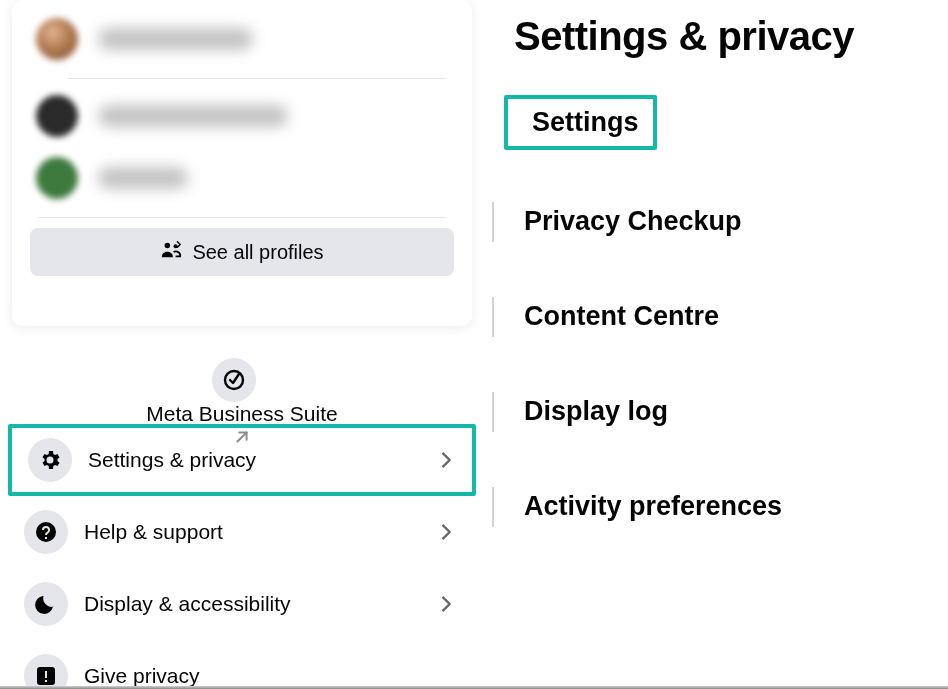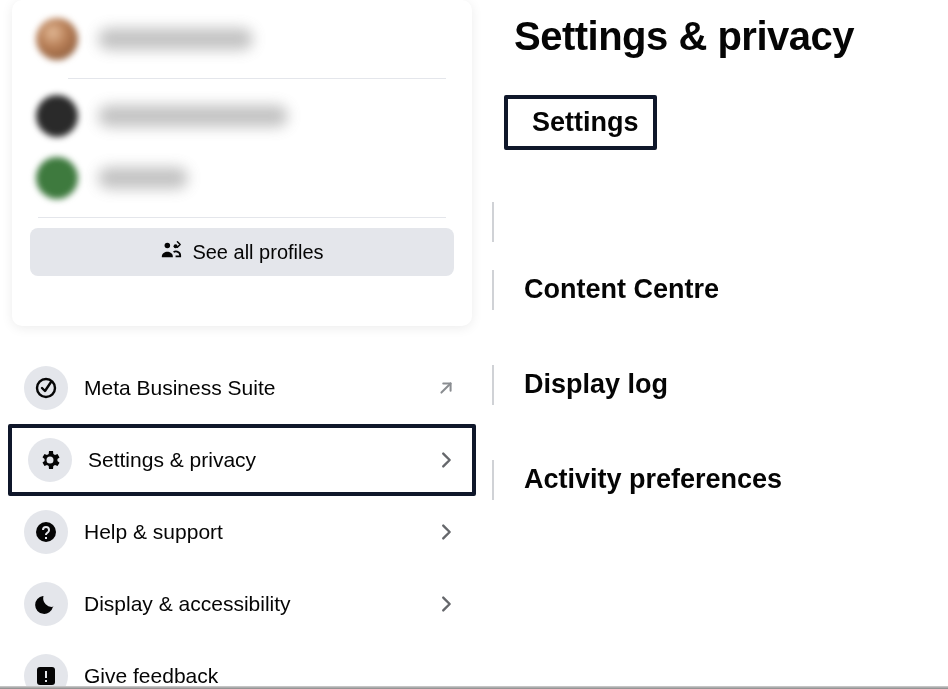--- a/index.html
+++ b/index.html
@@ -105,21 +105,21 @@
     flex: 1 1 auto;
   }
   .menu-trailing {
     width: 28px; height: 28px;
     color: #65676b;
     display: flex;
     align-items: center;
     justify-content: center;
   }
   .highlight-red {
-    border: 4px solid #0f172a;
+    border: 4px solid #14b8a6;
     border-radius: 2px;
   }
 
   
   .page-title {
     font-size: 40px;
     font-weight: 700;
     margin: 14px 0 36px 14px;
     letter-spacing: -0.5px;
   }
@@ -172,21 +172,21 @@
           <path d="M2 19c0-3 3-5 6-5s6 2 6 5v1H2v-1z"></path>
           <circle cx="17" cy="8" r="2.2"></circle>
           <path d="M14.8 14.2c1.2-.7 2.6-.9 3.9-.5 1.7.5 3.3 2 3.3 4.3v1h-5" fill="none" stroke="#050505" stroke-width="2"></path>
           <path d="M19 3l3 3-3 3" fill="none" stroke="#050505" stroke-width="1.6" stroke-linecap="round" stroke-linejoin="round"></path>
         </svg>
       </span>
       <span>See all profiles</span>
     </div>
   </div>
 
-  <div class="menu-item" style="top:358px;">
+  <div class="menu-item" style="top:358px;flex-direction:column;">
     <div class="menu-icon-wrap">
       <svg width="24" height="24" viewBox="0 0 24 24" fill="none" stroke="#050505" stroke-width="2.4">
         <circle cx="12" cy="12" r="9"></circle>
         <path d="M8 12l3 3 6-9" stroke-linecap="round" stroke-linejoin="round"></path>
       </svg>
     </div>
     <span class="menu-label">Meta Business Suite</span>
     <span class="menu-trailing">
       <svg width="22" height="22" viewBox="0 0 24 24" fill="none" stroke="#8a8d91" stroke-width="2.2" stroke-linecap="round" stroke-linejoin="round">
         <path d="M7 17L17 7"></path>
@@ -239,39 +239,40 @@
   </div>
 
   <div class="menu-item" style="top:646px;">
     <div class="menu-icon-wrap">
       <svg width="24" height="24" viewBox="0 0 24 24" fill="#050505">
         <rect x="3" y="3" width="18" height="18" rx="3"></rect>
         <rect x="11" y="7" width="2" height="7" fill="#e4e6eb"></rect>
         <rect x="11" y="16" width="2" height="2" fill="#e4e6eb"></rect>
       </svg>
     </div>
-    <span class="menu-label">Give feedback</span>
+    <span class="menu-label">Give privacy</span>
   </div>
 
 </div>
 
 <div class="right-pane">
 
   <div class="page-title">Settings &amp; privacy</div>
 
   <div>
     <div class="setting-item highlight-red" style="margin-left:4px;">
       <span>Settings</span>
     </div>
   </div>
 
 
   <div>
     <div class="setting-item">
       <span class="setting-divider-mark"></span>
+      <span>Privacy Checkup</span>
     </div>
   </div>
 
   <div>
     <div class="setting-item">
       <span class="setting-divider-mark"></span>
       <span>Content Centre</span>
     </div>
   </div>
 

